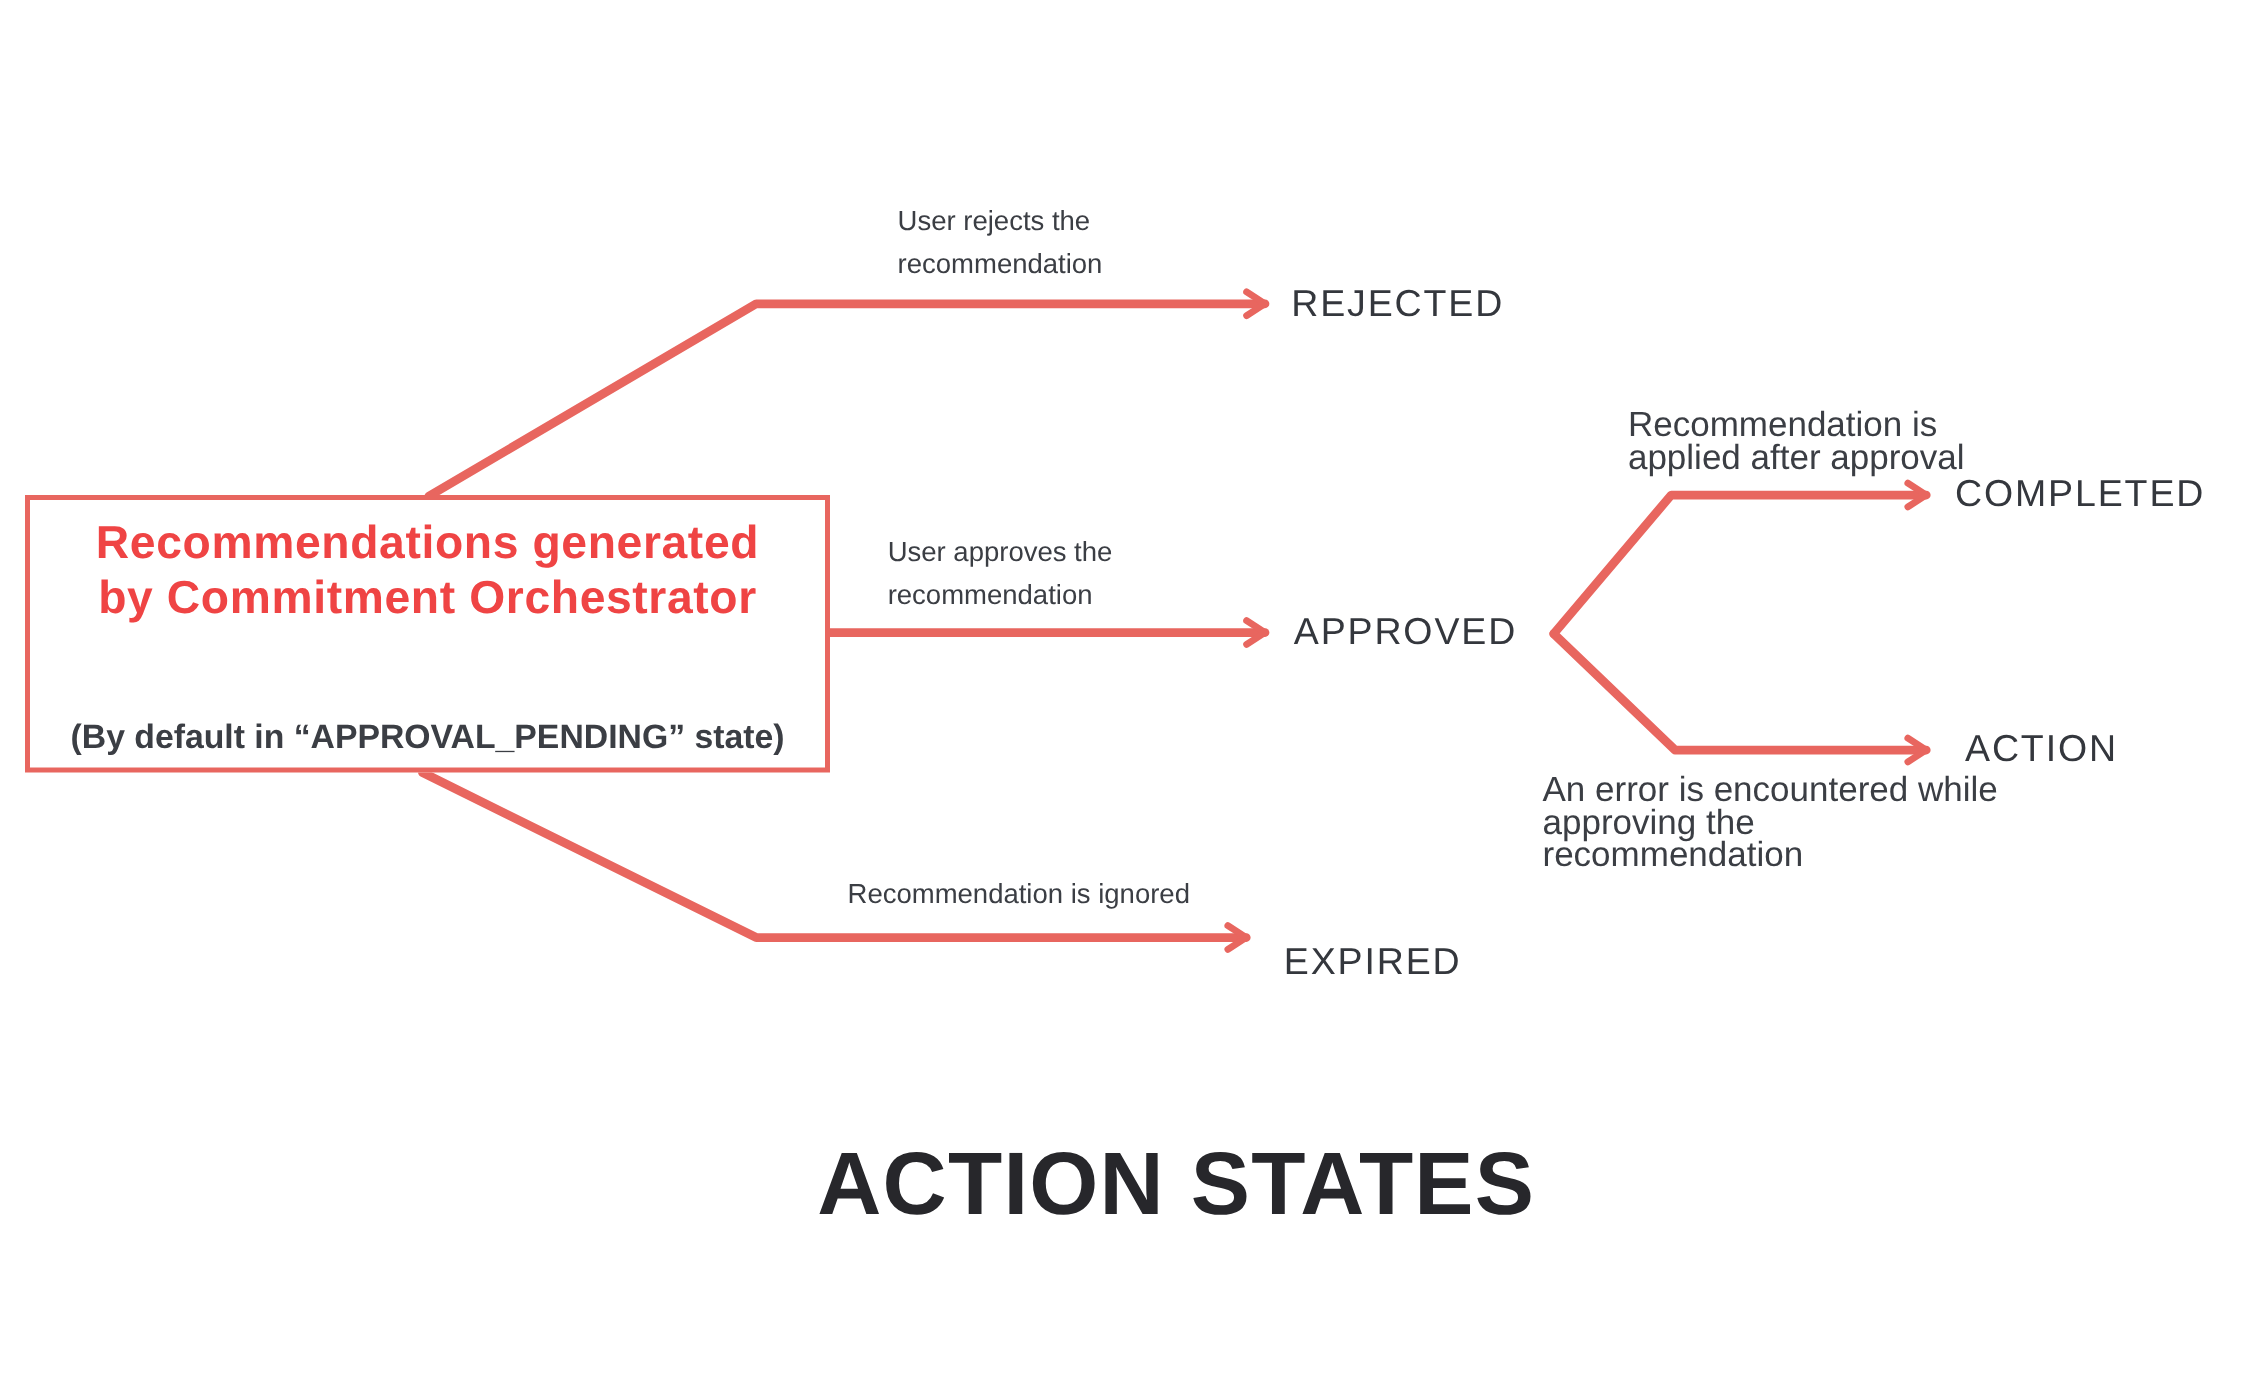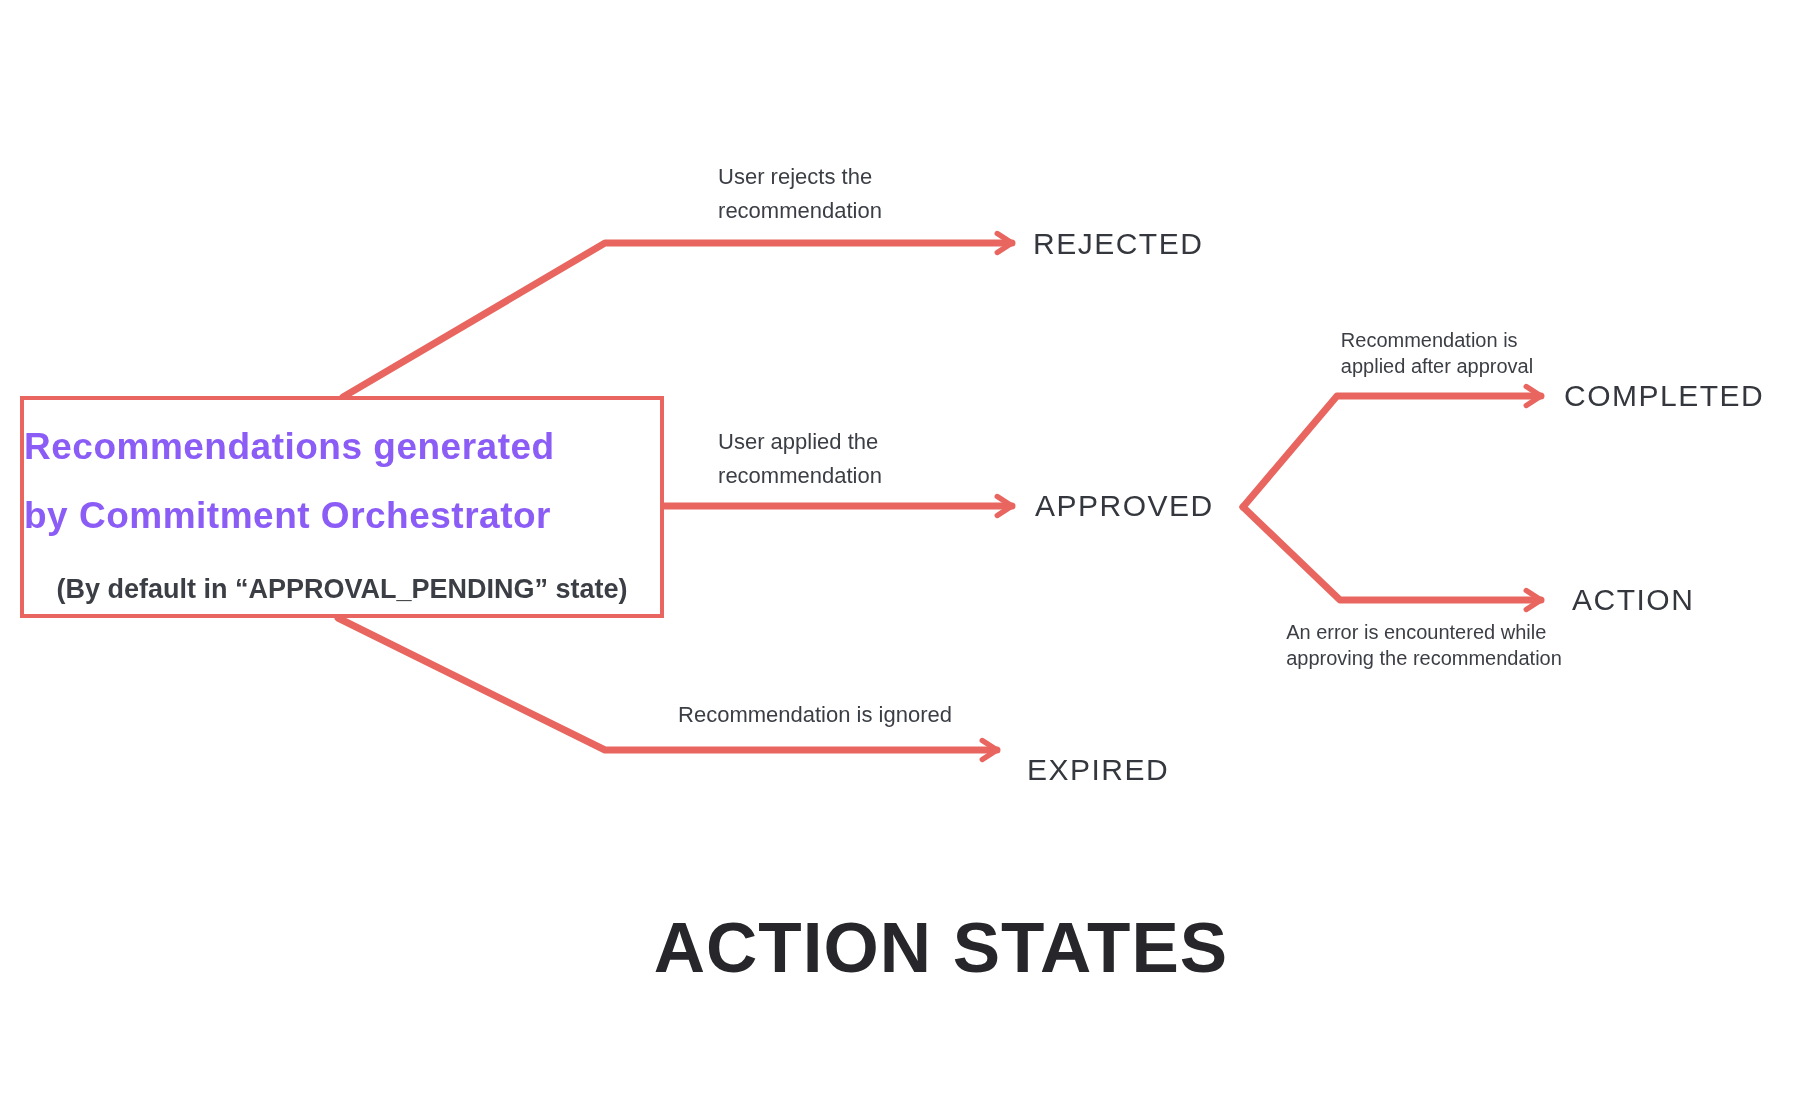--- a/index.html
+++ b/index.html
@@ -38,26 +38,26 @@
     height: 214px;
     border: 4px solid #e8665f;
     background: #ffffff;
     box-sizing: content-box;
   }
   .source-box-heading {
     position: absolute;
     left: 0;
     top: 12px;
     width: 100%;
-    text-align: left;
+    text-align: center;
     font-weight: 700;
     font-size: 37px;
-    line-height: 69px;
+    line-height: 44px;
     letter-spacing: 0.5px;
-    color: #8b5cf6;
+    color: #ef4444;
     white-space: pre-line;
   }
   .source-box-subtext {
     position: absolute;
     left: 0;
     top: 170px;
     width: 100%;
     text-align: center;
     font-weight: 700;
     font-size: 27px;
@@ -82,21 +82,21 @@
   .note {
     position: absolute;
     transform: translateX(-50%);
     font-weight: 400;
     font-size: 22px;
     line-height: 34px;
     color: #3b3e44;
     white-space: pre-line;
   }
   .note-sm {
-    font-size: 20px;
+    font-size: 28px;
     line-height: 26px;
   }
   .note-reject   { left: 800px;  top: 160px; }
   .note-approve  { left: 800px;  top: 425px; }
   .note-complete { left: 1437px; top: 327px; }
   .note-error    { left: 1424px; top: 619px; }
   .note-expire   { left: 815px;  top: 702px; line-height: 26px; }
   .diagram-title {
     position: absolute;
     left: 941px;
@@ -129,21 +129,21 @@
   </svg>
 
   <div class="source-box">
     <div class="source-box-heading">Recommendations generated
 by Commitment Orchestrator</div>
     <div class="source-box-subtext">(By default in “APPROVAL_PENDING” state)</div>
   </div>
 
   <div class="note note-reject">User rejects the
 recommendation</div>
-  <div class="note note-approve">User applied the
+  <div class="note note-approve">User approves the
 recommendation</div>
   <div class="note note-expire">Recommendation is ignored</div>
   <div class="note note-sm note-complete">Recommendation is
 applied after approval</div>
   <div class="note note-sm note-error">An error is encountered while
 approving the recommendation</div>
 
   <div class="state-label state-rejected">REJECTED</div>
   <div class="state-label state-approved">APPROVED</div>
   <div class="state-label state-completed">COMPLETED</div>

